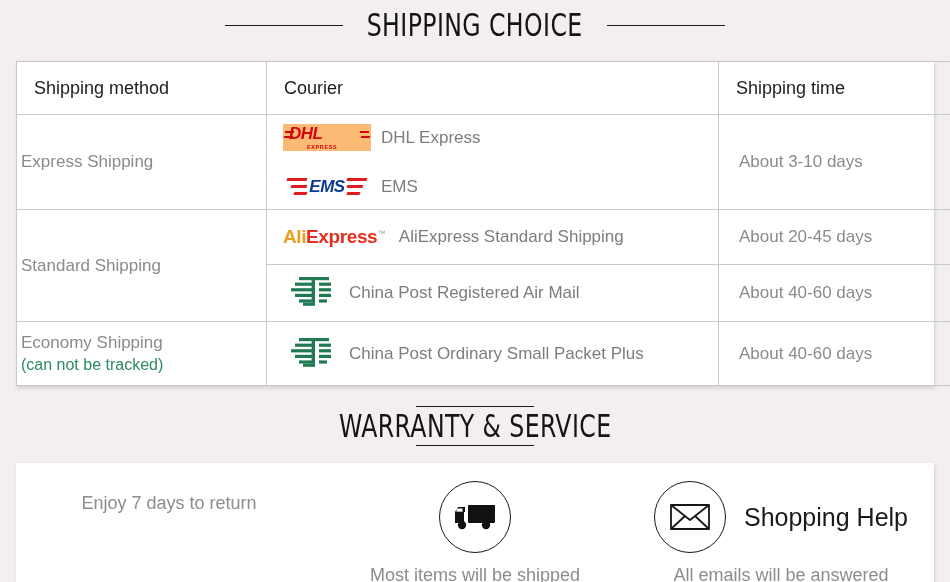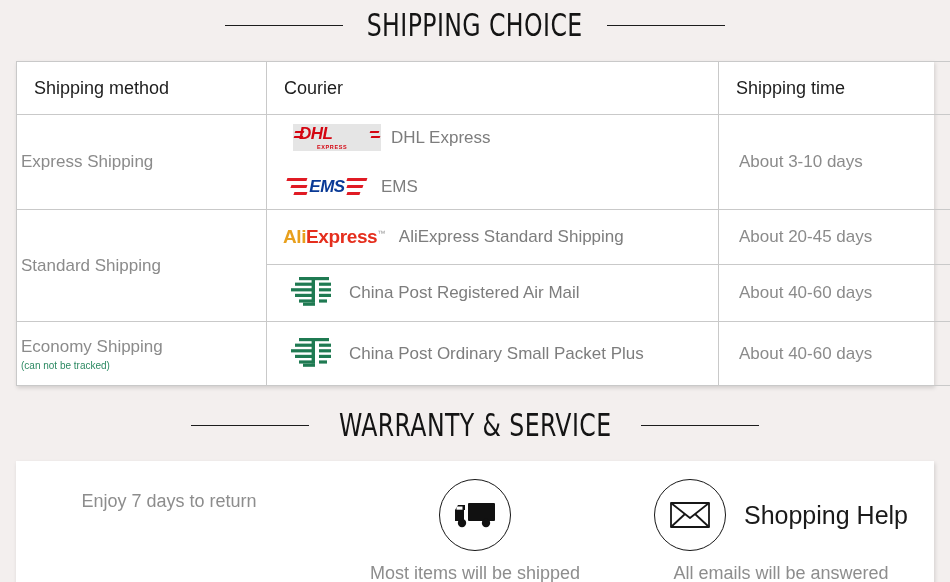--- a/index.html
+++ b/index.html
@@ -32,21 +32,21 @@
     font-size: 32px;
     letter-spacing: 0.5px;
     color: #141414;
     font-weight: 400;
     white-space: nowrap;
     transform: scaleX(0.82);
     transform-origin: center;
   }
 
   #heading-shipping { margin-top: 6px; }
-  #heading-warranty { margin-top: 20px; }
+  #heading-warranty { margin-top: 20px; flex-direction: column; }
 
   
   .table-panel {
     margin: 17px 16px 0 16px;
     background: #ffffff;
     box-shadow: 1px 2px 4px rgba(0,0,0,0.14);
   }
 
   table.ship-table {
     width: 100%;
@@ -70,21 +70,21 @@
   .col-time    { width: 246px; }
 
   td.method-cell {
     font-size: 17px;
     color: #8b8b8b;
     text-align: center;
     padding: 8px 4px;
   }
   td.method-cell .sub-note {
     display: block;
-    font-size: 10px;
+    font-size: 16px;
     color: #2d8a63;
     margin-top: 3px;
   }
 
   td.courier-cell { padding: 8px 0 8px 16px; }
   td.time-cell {
     font-size: 17px;
     color: #8b8b8b;
     padding: 8px 0 8px 20px;
   }
@@ -97,25 +97,24 @@
   }
   .courier-line + .courier-line { margin-top: 20px; align-items: center; }
   .courier-name {
     font-size: 17px;
     color: #7d7d7d;
   }
 
   
   .logo-dhl {
     width: 88px; height: 27px;
-    background: #e5e5e5;
+    background: #fdba74;
     position: relative;
     flex: 0 0 auto;
     overflow: hidden;
-    margin-left: 10px;
   }
   .logo-dhl .dhl-word {
     position: absolute;
     top: 0px; left: 6px;
     font-family: "Liberation Sans", sans-serif;
     font-weight: 700;
     font-style: italic;
     font-size: 17px;
     color: #d40511;
     letter-spacing: -0.5px;

